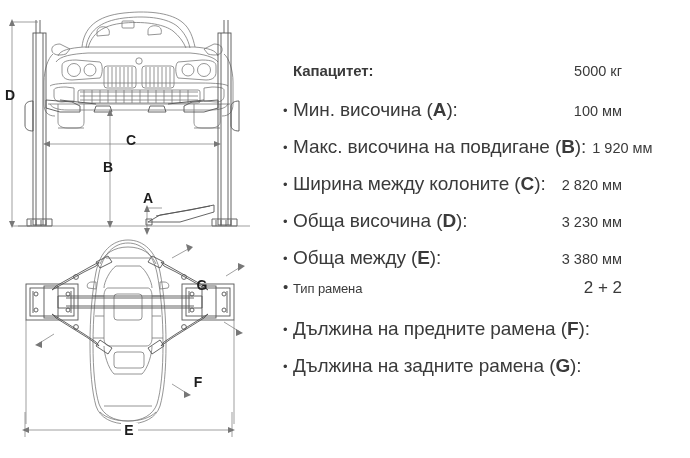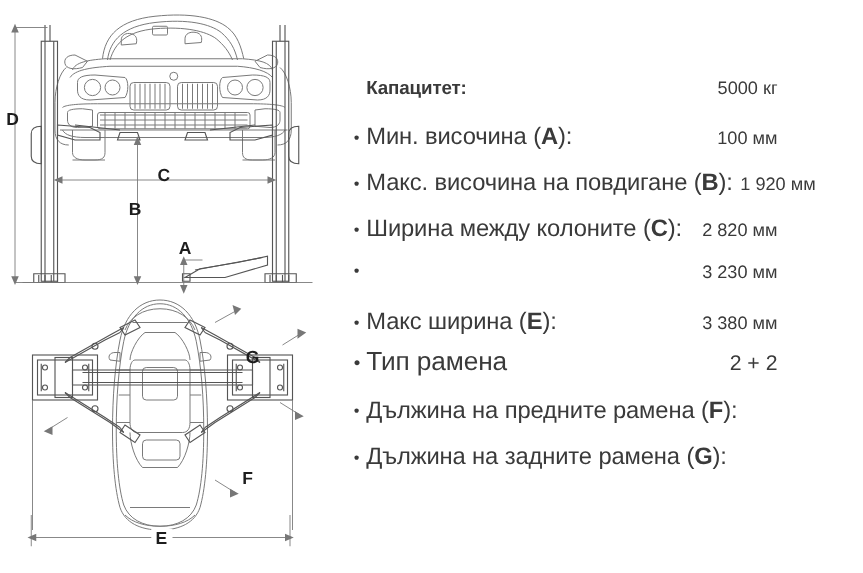--- a/index.html
+++ b/index.html
@@ -63,21 +63,21 @@
     margin-left: auto;
     font-size: 14.5px;
     color: #3a3a3a;
     text-align: right;
     padding-left: 6px;
   }
 
   .row-capacity .spec-label { font-weight: bold; font-size: 15px; }
   .row-capacity .spec-value { font-weight: normal; }
 
-  .row-armtype .spec-label { font-size: 21px; }
+  .row-armtype .spec-label { font-size: 13px; }
   .row-armtype .bullet { font-size: 15px; }
   .row-armtype .spec-value { font-size: 17px; }
 
   
   .dim-letter {
     font-family: "Liberation Sans", sans-serif;
     font-weight: bold;
     font-size: 14px;
     fill: #1d1d1d;
   }
@@ -353,25 +353,26 @@
       <span class="spec-label"><span>Макс. височина на повдигане (</span><span class="dim">B</span><span>):</span></span>
       <span class="spec-value">1 920 мм</span>
     </div>
     <div class="spec-row" style="top: 173px;">
       <span class="bullet">•</span>
       <span class="spec-label"><span>Ширина между колоните (</span><span class="dim">C</span><span>):</span></span>
       <span class="spec-value">2 820 мм</span>
     </div>
     <div class="spec-row" style="top: 210px;">
       <span class="bullet">•</span>
+      <span class="spec-label"><span>Обща височина (</span><span class="dim">D</span><span>):</span></span>
       <span class="spec-value">3 230 мм</span>
     </div>
     <div class="spec-row" style="top: 247px;">
       <span class="bullet">•</span>
-      <span class="spec-label"><span>Макс ширина (</span><span class="dim">E</span><span>):</span></span>
+      <span class="spec-label"><span>Обща между (</span><span class="dim">E</span><span>):</span></span>
       <span class="spec-value">3 380 мм</span>
     </div>
     <div class="spec-row row-armtype" style="top: 278px;">
       <span class="bullet">•</span>
       <span class="spec-label"><span>Тип рамена</span></span>
       <span class="spec-value">2 + 2</span>
     </div>
     <div class="spec-row" style="top: 318px;">
       <span class="bullet">•</span>
       <span class="spec-label"><span>Дължина на предните рамена (</span><span class="dim">F</span><span>):</span></span>

